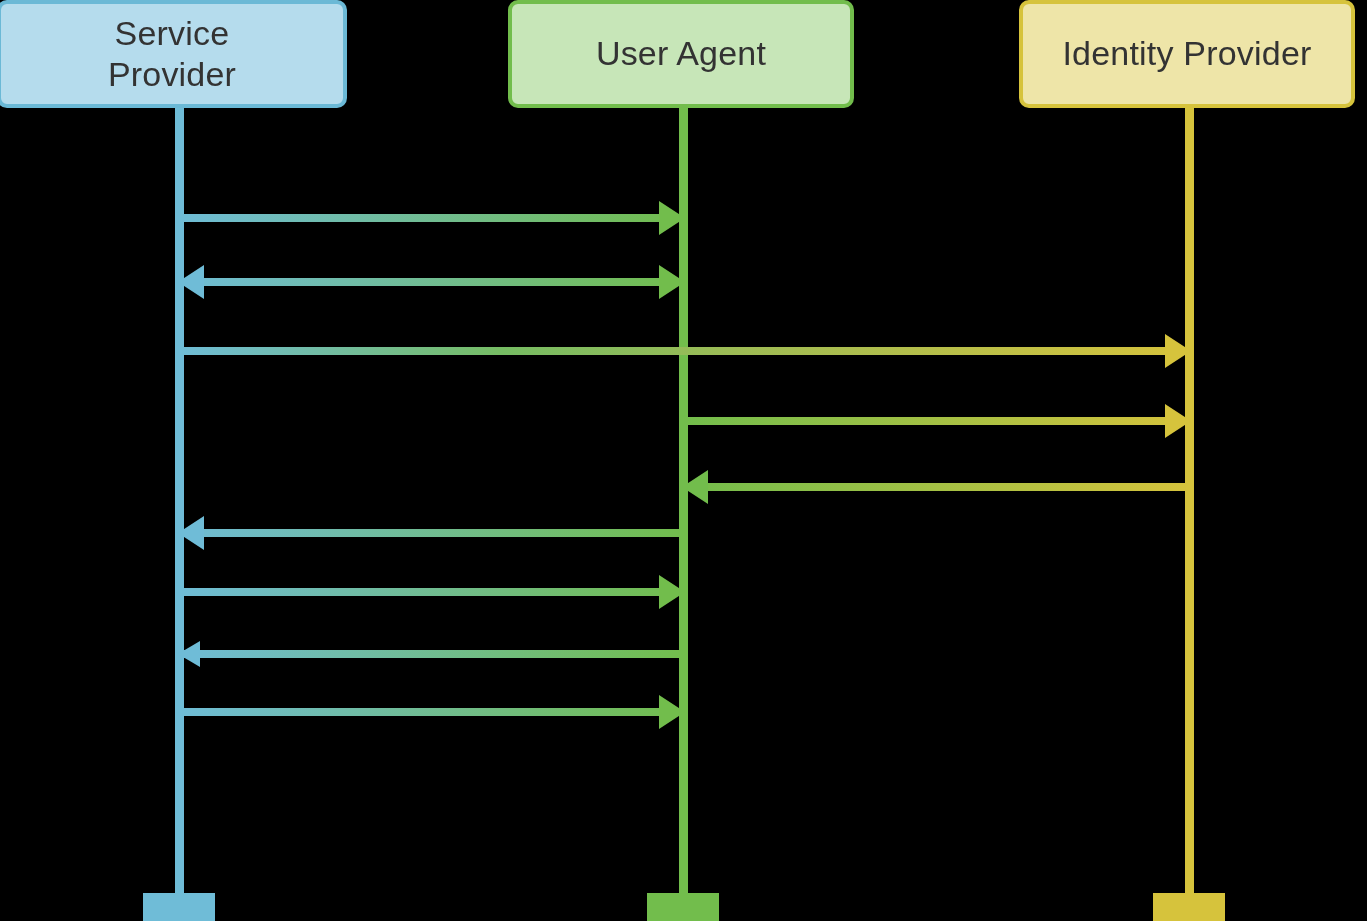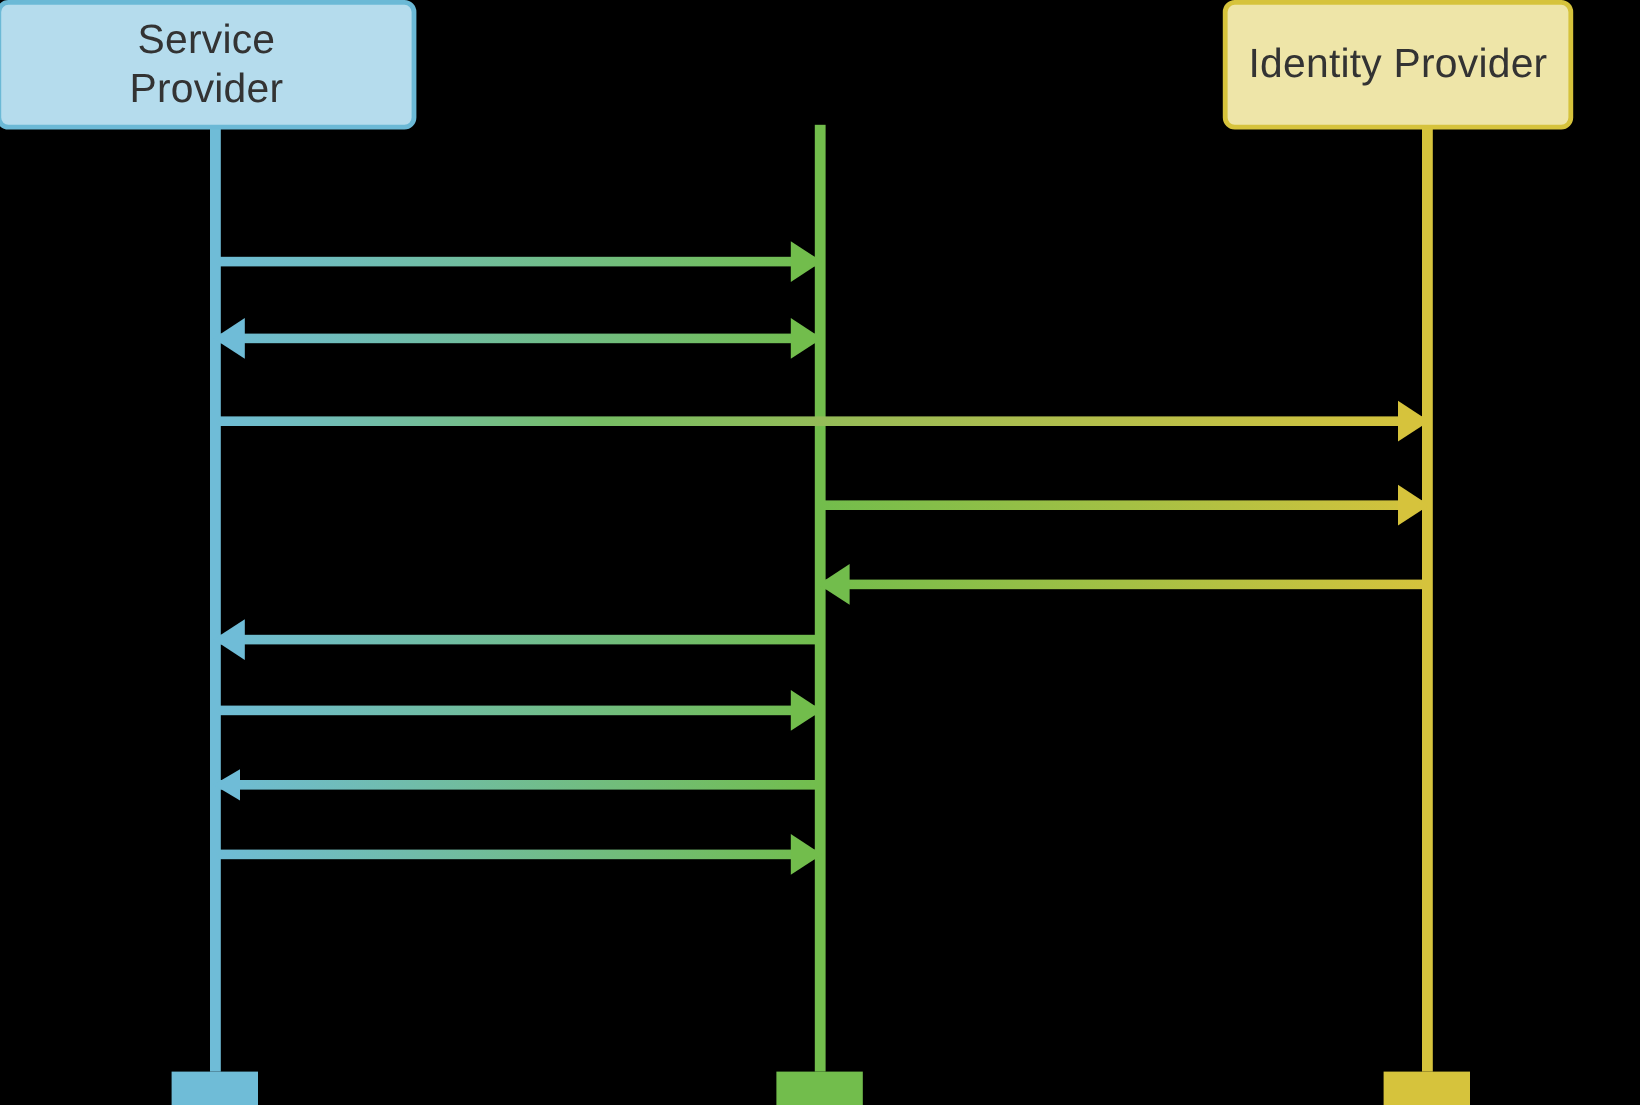--- a/index.html
+++ b/index.html
@@ -159,18 +159,21 @@
     <div class="head right" style="border-left-color:#72bd4c;"></div>
   </div>
 
   <div class="msg-caption" style="left:672px; top:327px;"></div>
 
   <div class="participant" style="left:-3px; top:0px; width:350px; height:108px; background:#b5dced; border-color:#6bb9d6;">
     <span class="plabel">Service
 Provider</span>
   </div>
 
+  <div class="participant" style="left:508px; top:0px; width:346px; height:108px; background:#c7e6b8; border-color:#72bd4c;">
+    <span class="plabel">User Agent</span>
+  </div>
 
-  <div class="participant" style="left:1019px; top:0px; width:292px; height:108px; background:#eee5a8; border-color:#d6c33c;">
+  <div class="participant" style="left:1019px; top:0px; width:336px; height:108px; background:#eee5a8; border-color:#d6c33c;">
     <span class="plabel">Identity Provider</span>
   </div>
 
 </div>
 
 </body></html>

